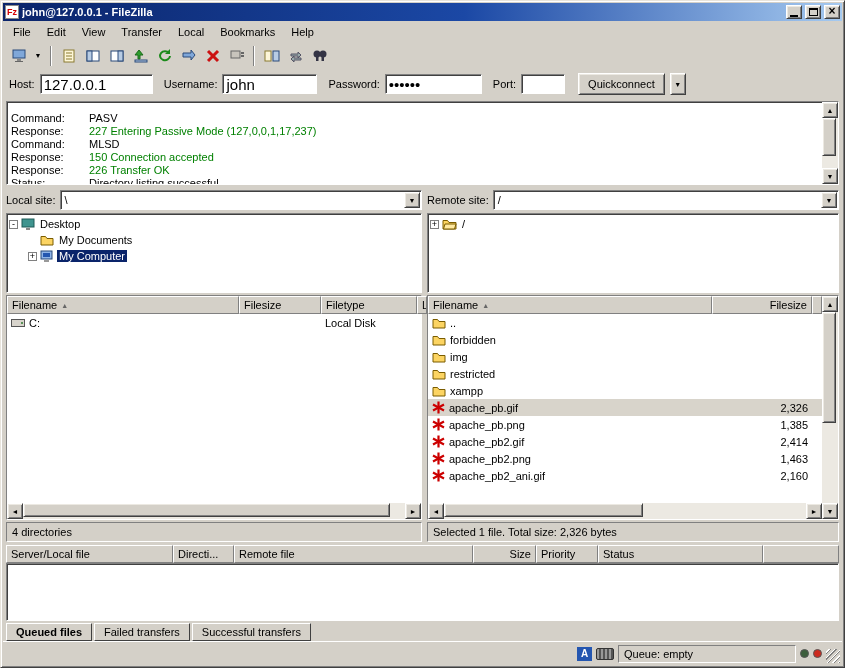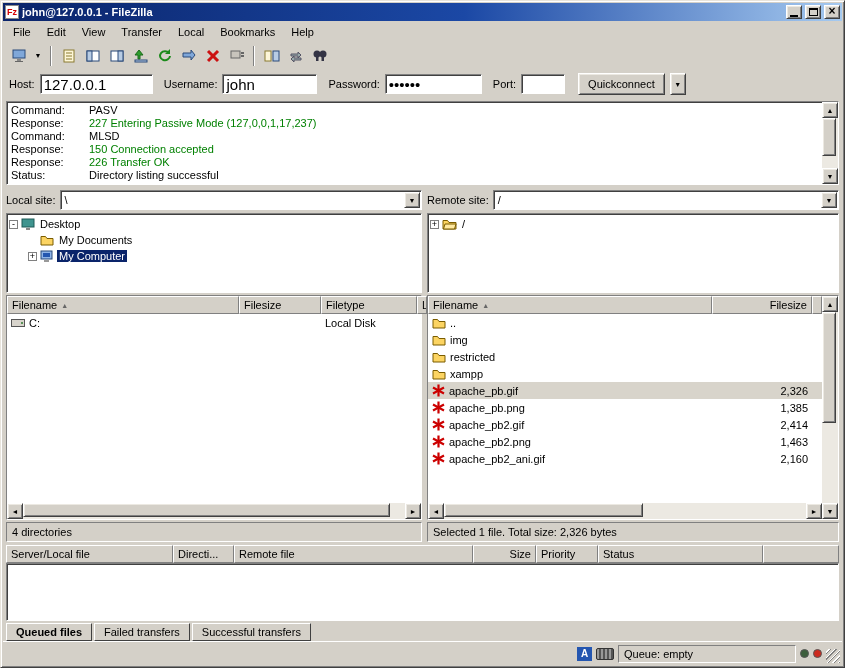--- a/index.html
+++ b/index.html
@@ -41,21 +41,21 @@
   
   .quickbar{height:30px;display:flex;align-items:center;gap:5px;padding:0 6px;}
   .qlabel{white-space:nowrap;}
   .qinput{height:20px;border:1px solid;border-color:#808080 #fff #fff #808080;box-shadow:inset 1px 1px 0 #404040;
     background:#fff;font-family:"Liberation Sans",sans-serif;font-size:15px;padding:2px 3px;}
   .qc-btn{height:22px;padding:2px 9px;font-size:11px;font-family:"Liberation Sans",sans-serif;}
   .qc-drop{width:16px;height:22px;display:flex;align-items:center;justify-content:center;font-size:7px;}
 
   
   .log{height:84px;margin:2px 3px 2px 3px;display:flex;background:#fff;}
-  .log-lines{flex:1;padding:2px 4px;overflow:hidden;}
+  .log-lines{flex:1;padding:10px 4px;overflow:hidden;}
   .log-line{display:flex;height:13px;line-height:13px;white-space:nowrap;}
   .log-label{width:78px;flex:none;}
 
   
   .vscroll{width:16px;flex:none;display:flex;flex-direction:column;background:#ece9e2;}
   .hscroll{height:16px;flex:none;display:flex;background:#ece9e2;}
   .sbtn{width:16px;height:16px;flex:none;display:flex;align-items:center;justify-content:center;font-size:7px;color:#000;}
   .vtrack{flex:1;position:relative;}
   .vthumb{position:absolute;left:0;width:14px;margin:0 0 0 0;}
   .htrack{flex:1;position:relative;}
@@ -423,20 +423,29 @@
                   </svg>
                   <span>..</span>
                 </div>
               <div class="cell rc-size num"></div>
             </div>
             <div class="lrow">
               <div class="cell rc-name">
                   <svg width="14" height="12">
                     <path d="M1 2.5 h4.5 l1.5 2 h6 v6.5 h-12 z" fill="#fcd462" stroke="#7a5c00"></path>
                   </svg>
+                  <span>forbidden</span>
+                </div>
+              <div class="cell rc-size num"></div>
+            </div>
+            <div class="lrow">
+              <div class="cell rc-name">
+                  <svg width="14" height="12">
+                    <path d="M1 2.5 h4.5 l1.5 2 h6 v6.5 h-12 z" fill="#fcd462" stroke="#7a5c00"></path>
+                  </svg>
                   <span>img</span>
                 </div>
               <div class="cell rc-size num"></div>
             </div>
             <div class="lrow">
               <div class="cell rc-name">
                   <svg width="14" height="12">
                     <path d="M1 2.5 h4.5 l1.5 2 h6 v6.5 h-12 z" fill="#fcd462" stroke="#7a5c00"></path>
                   </svg>
                   <span>restricted</span>

